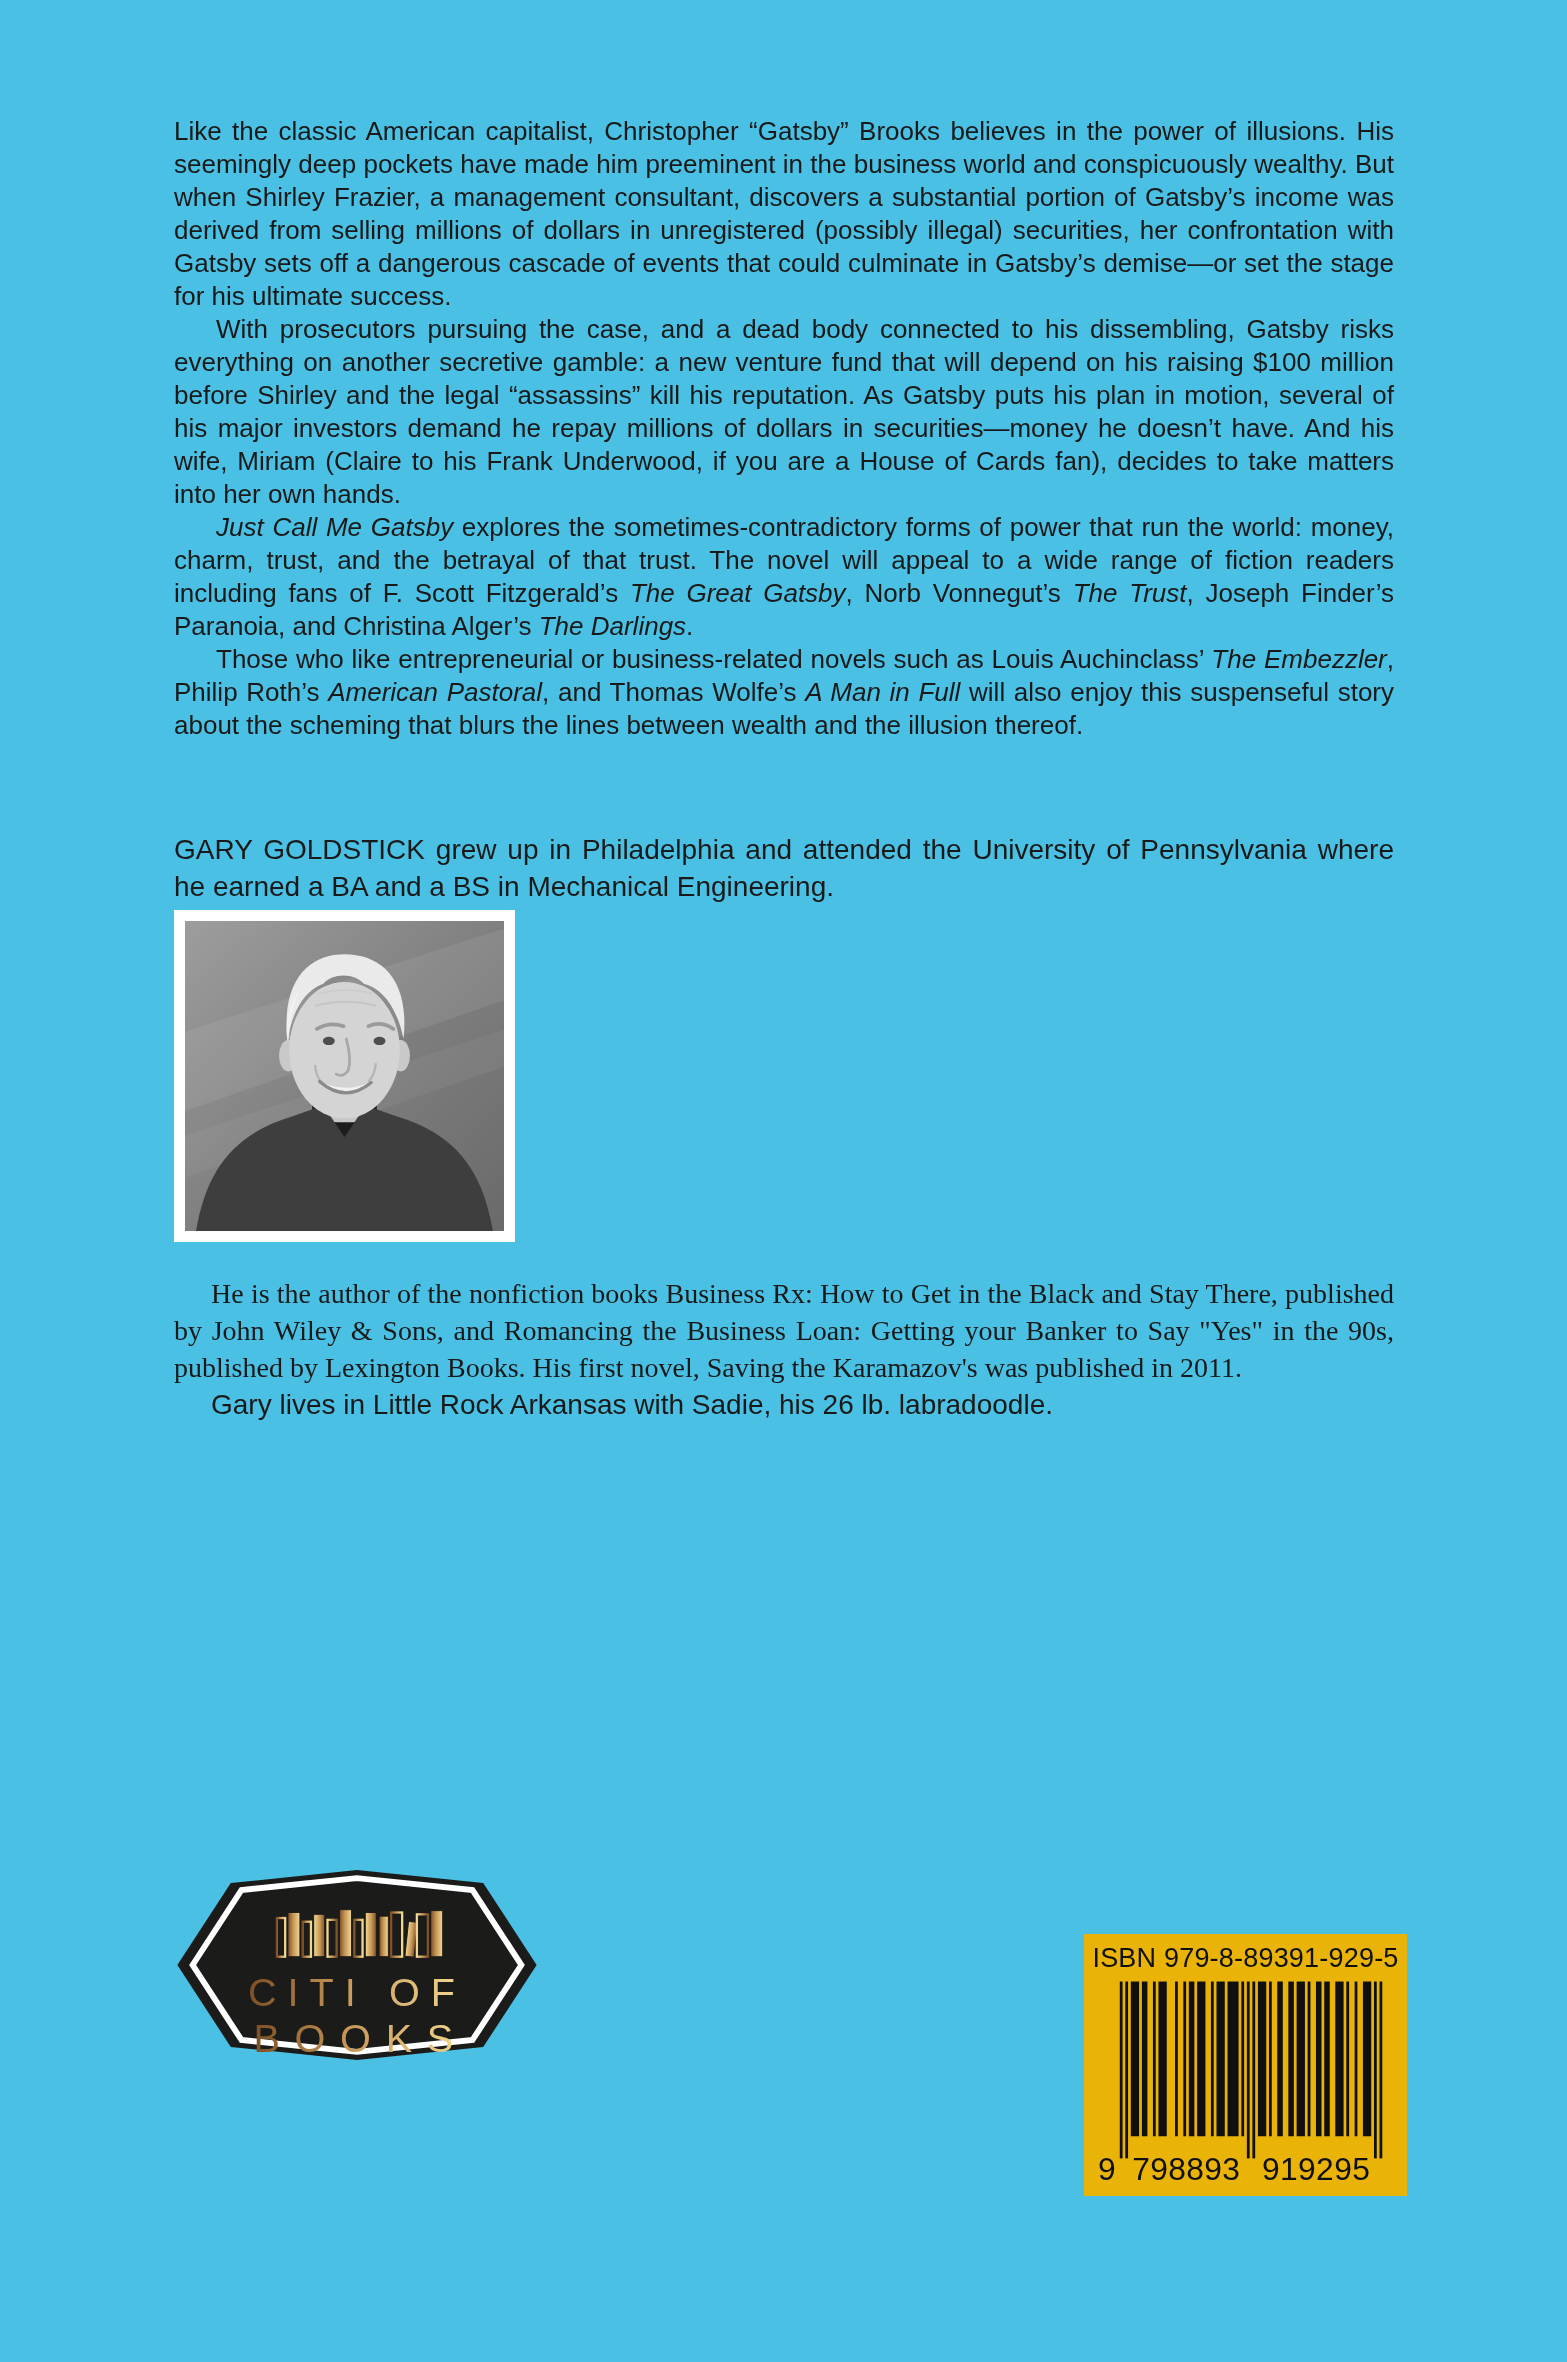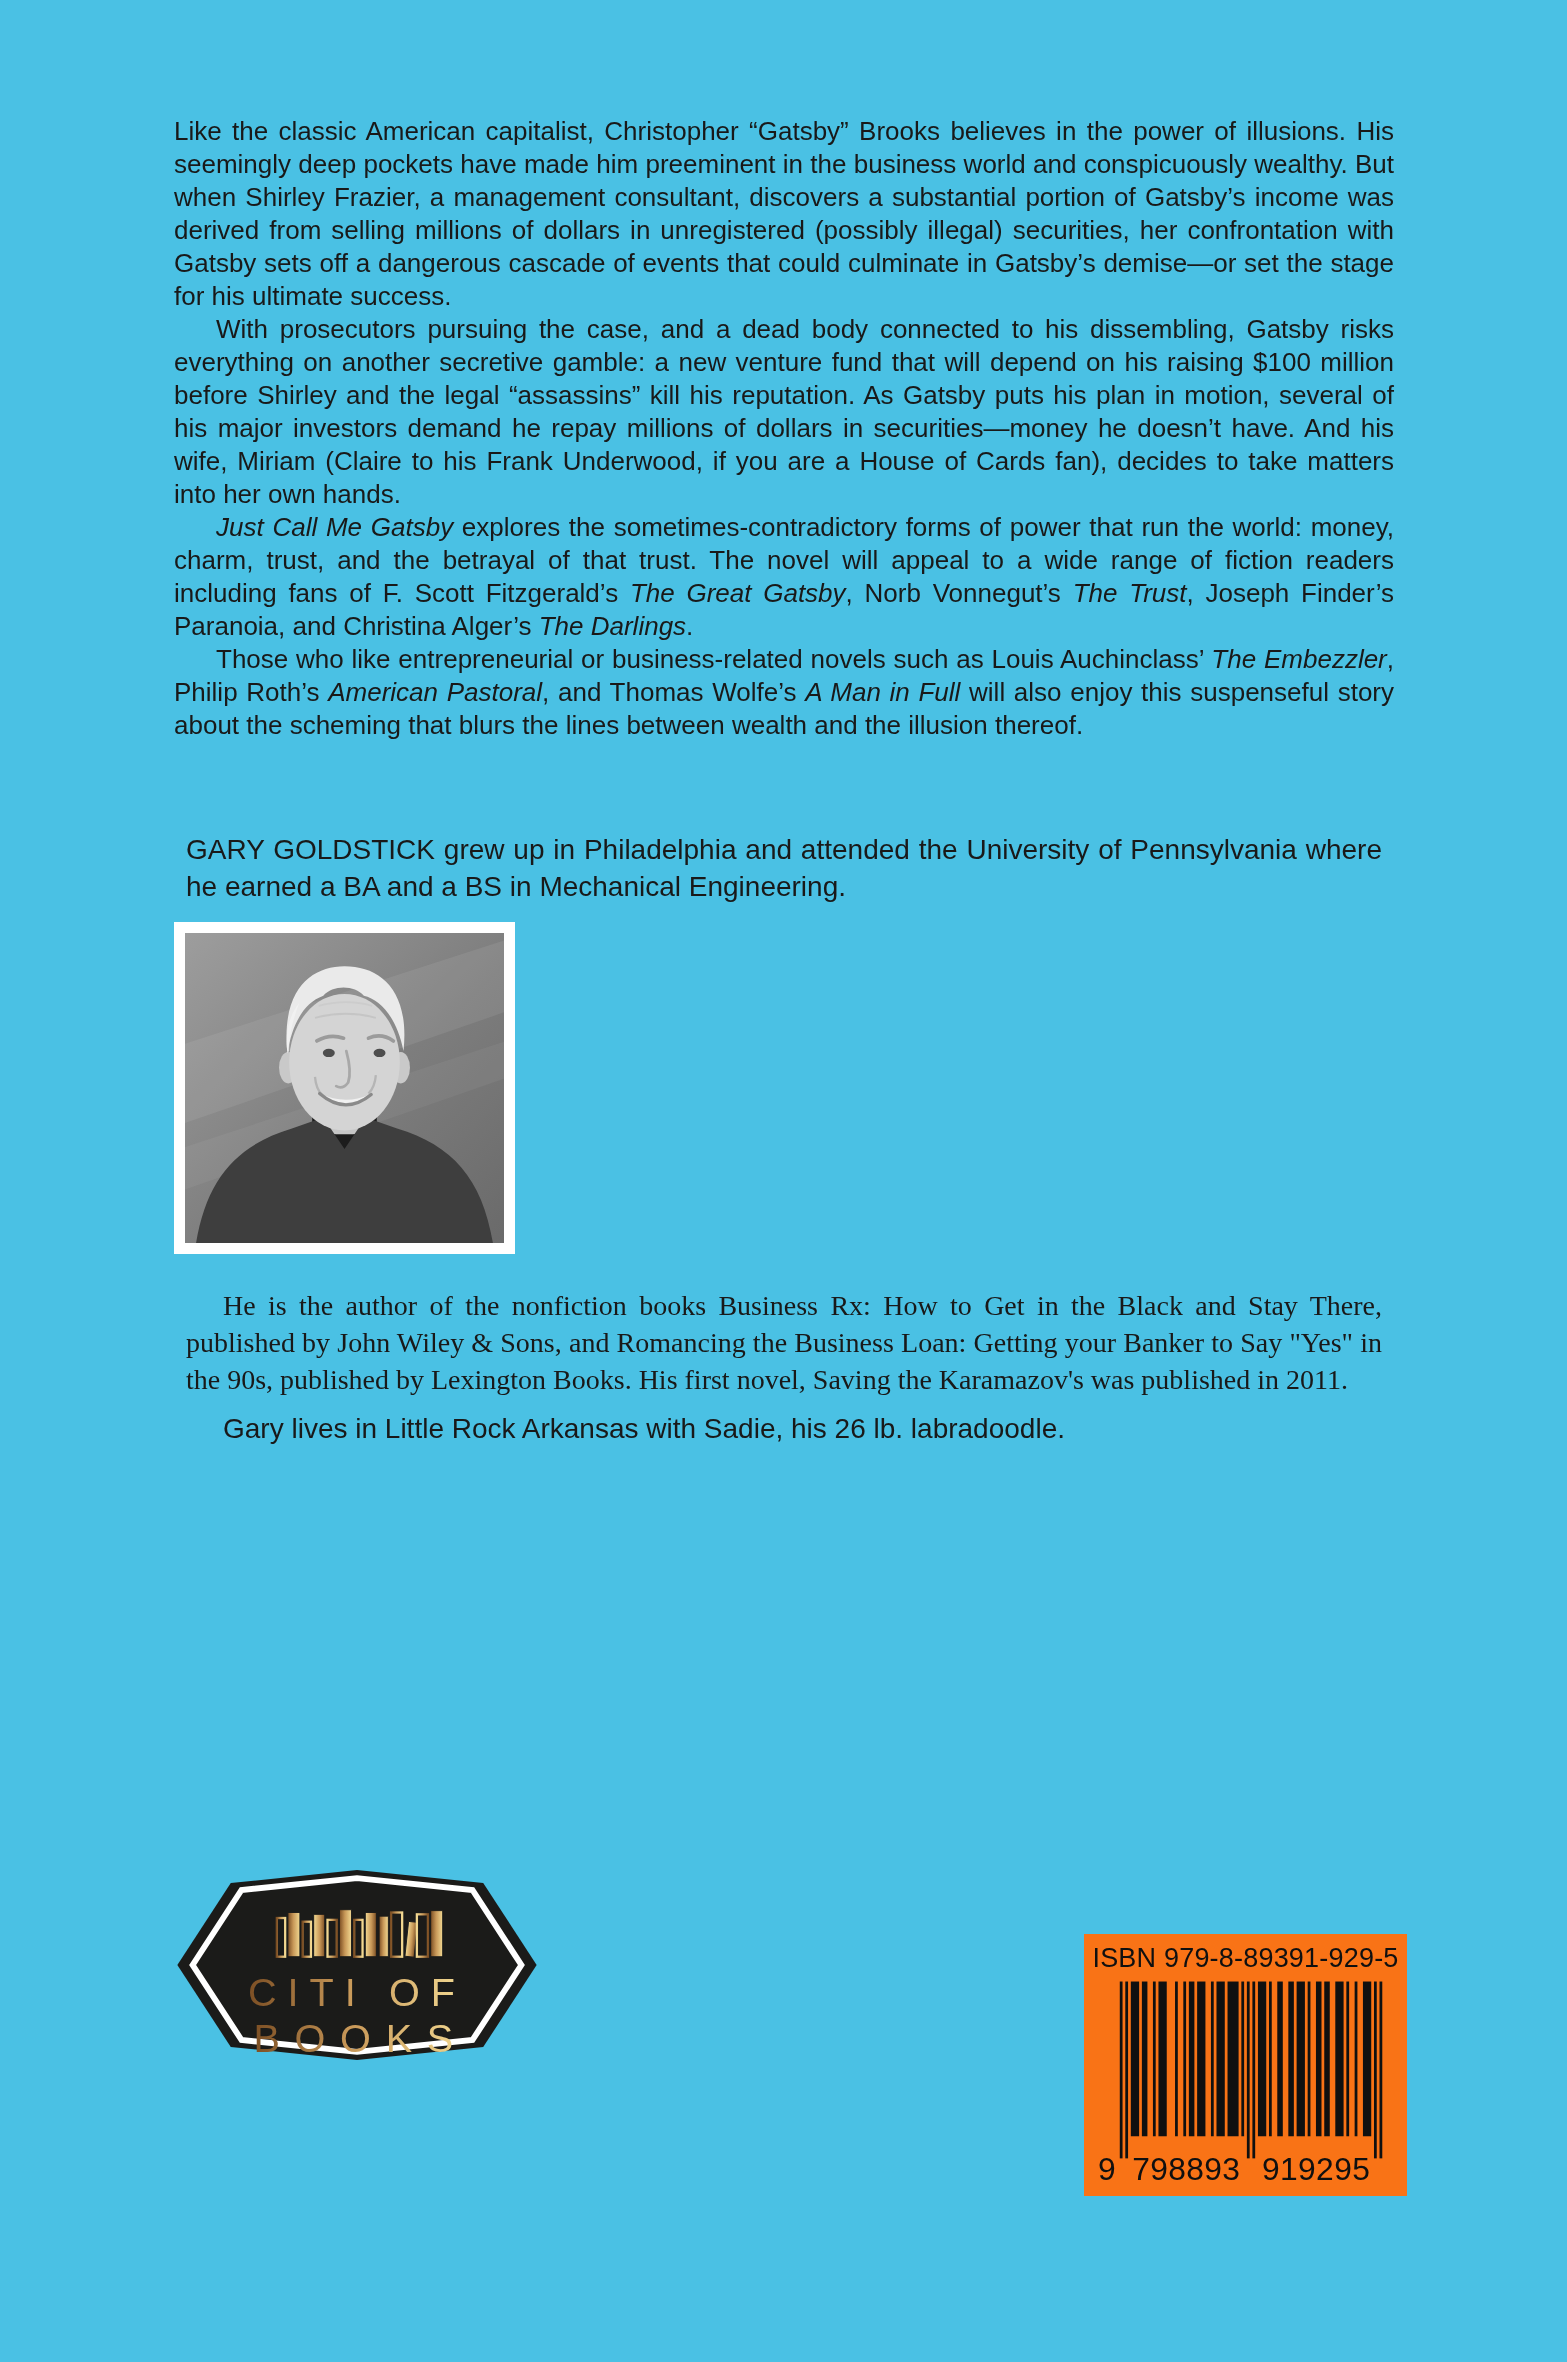--- a/index.html
+++ b/index.html
@@ -11,38 +11,38 @@
     color:#191919;
     overflow:hidden;
   }
   .content{position:absolute;left:174px;top:0;width:1220px;}
   .synopsis{margin-top:115px;font-size:26px;line-height:33px;text-align:justify;}
   .synopsis p{margin:0;}
   .synopsis p.ind{text-indent:42px;}
   .it{font-style:italic;}
 
   .bio{margin-top:89px;font-size:28px;line-height:37px;text-align:justify;}
-  .bio p{margin:12px;}
+  .bio p{margin:0;}
   .bio .indent{text-indent:37px;}
   .photo-frame{
     float:left;
     width:341px;height:332px;
     background:#ffffff;
     padding:11px;box-sizing:border-box;
     margin:4.6px 14.8px 9.2px 0;
   }
   .photo-frame svg{display:block;width:100%;height:100%;}
   .after-photo{clear:both;padding-top:24px;font-family:Liberation Serif, serif;}
 
   .logo{position:absolute;left:177px;top:1848px;width:360px;height:234px;}
   .logo svg{display:block;width:100%;height:100%;}
 
   .barcode{
     position:absolute;left:1084px;top:1934px;width:323px;height:262px;
-    background:#f97316;
+    background:#eab308;
     box-sizing:border-box;
     padding:9.2px 12px 5.5px;
     display:flex;flex-direction:column;align-items:center;
   }
   .isbn-label{
     font-size:27px;line-height:31px;color:#101010;
     letter-spacing:0.2px;white-space:nowrap;
   }
   .barcode svg{width:100%;height:210px;margin-top:1.8px;}
   .barcode svg text{font-family:"Liberation Sans", sans-serif;fill:#101010;}

